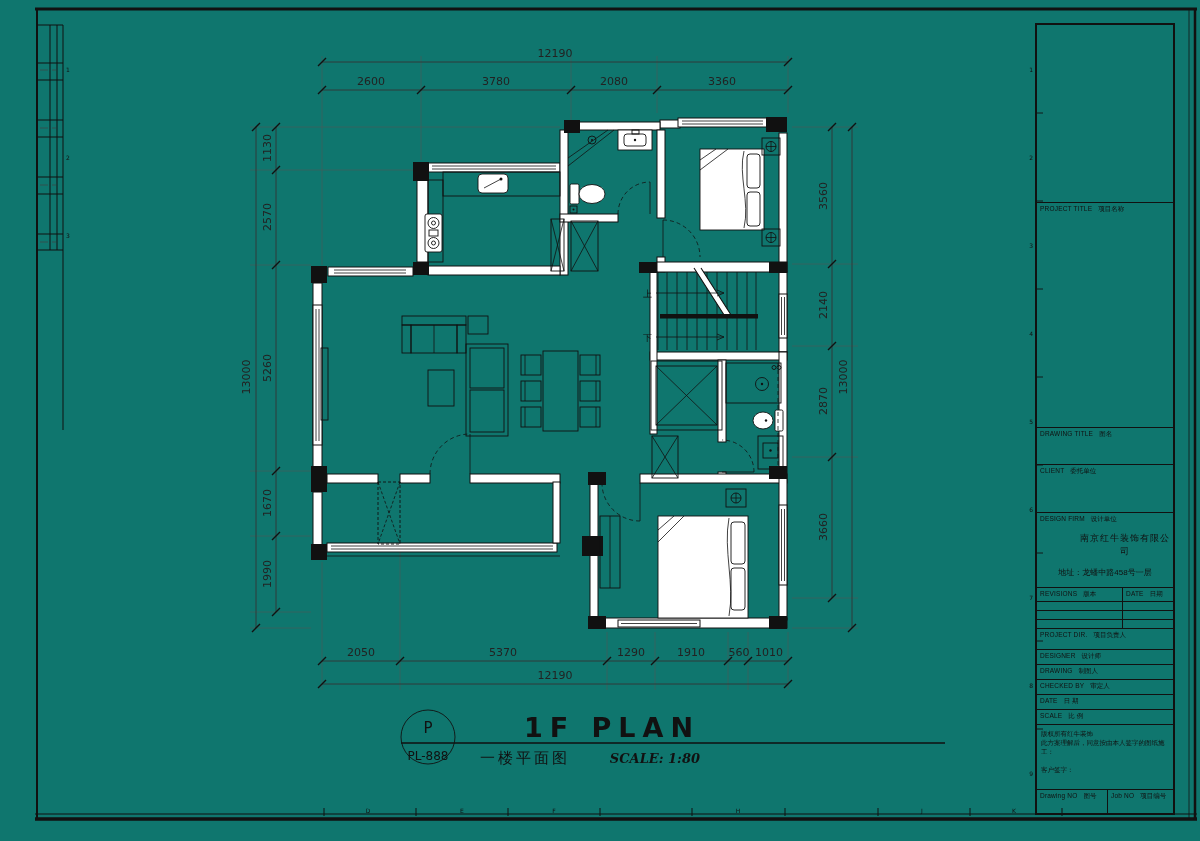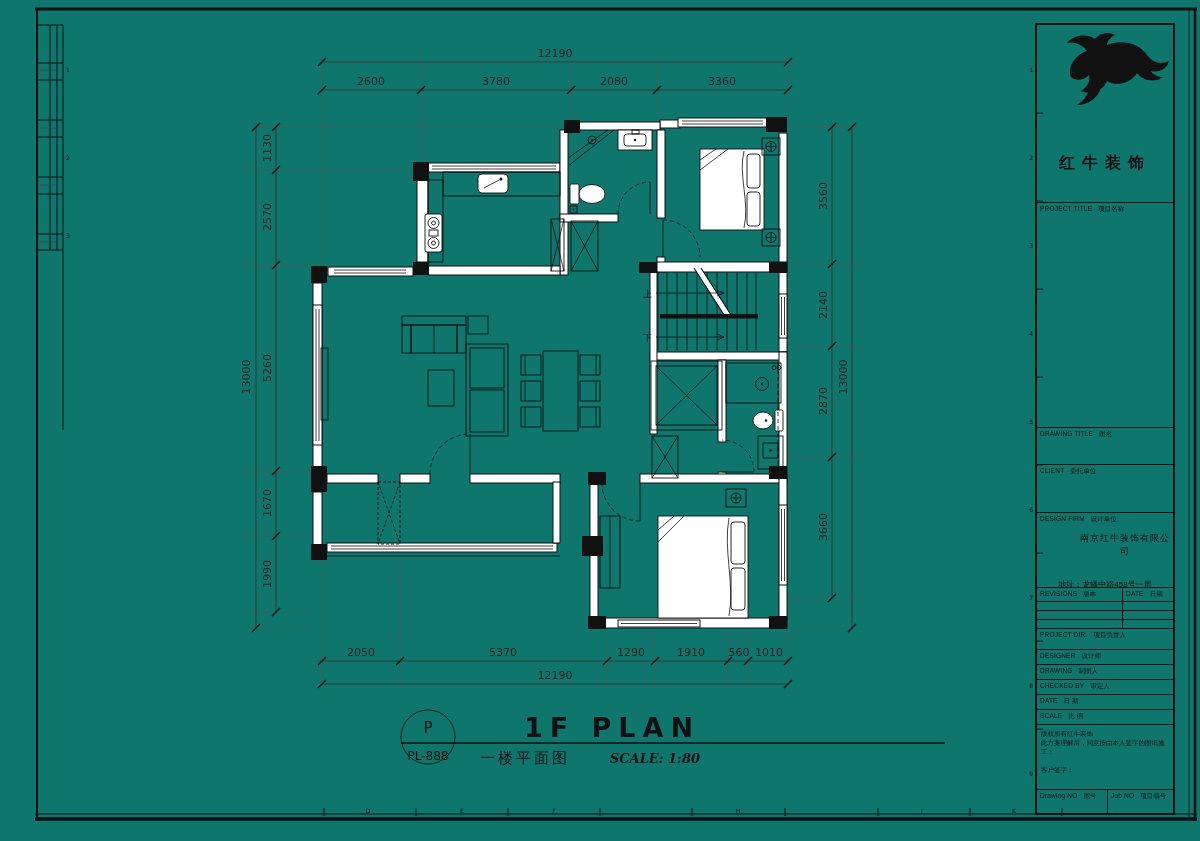--- a/index.html
+++ b/index.html
@@ -25,21 +25,21 @@
   .ttl-sc{font:italic 700 13px "DejaVu Serif",serif;fill:#111;}
   .ttl-p{font:15px "DejaVu Sans",sans-serif;fill:#111;}
   .ttl-no{font:12px "DejaVu Sans",sans-serif;fill:#111;}
   
   .tb{position:absolute;left:1035px;top:23px;width:140px;height:792px;border:2px solid #111;box-sizing:border-box;}
   .tb-row{position:absolute;left:0;width:100%;border-top:1px solid #111;box-sizing:border-box;}
   .tb-lbl{display:flex;gap:6px;padding:2px 3px 0 3px;align-items:baseline;}
   .tb-lbl .en{font-size:6.5px;color:#111;letter-spacing:0.2px;}
   .tb-lbl .cn{font-size:6.5px;color:#111;}
   .firm-name{font-size:9px;text-align:center;margin-top:8px;color:#111;letter-spacing:1px;margin-left:40px;}
-  .firm-addr{font-size:8px;text-align:center;margin-top:21px;color:#111;}
+  .firm-addr{font-size:8px;text-align:center;margin-top:9px;color:#111;}
   .logo-wrap{position:absolute;left:0;top:0;width:100%;height:177px;}
   .logo-name{position:absolute;left:0;top:128px;width:100%;text-align:center;font-size:16px;letter-spacing:7px;color:#111;font-weight:700;}
   .notes{padding:4px 4px;font-size:6.5px;color:#111;line-height:9px;}
   .notes .sig{margin-top:9px;}
   .split{position:absolute;top:0;bottom:0;border-left:1px solid #111;}
 </style>
 </head>
 <body>
 
 <div class="sheet">
@@ -431,27 +431,20 @@
     <line x1="401" y1="743" x2="945" y2="743" stroke="#111" stroke-width="1.4"></line>
     <text class="ttl-p" x="428" y="733" text-anchor="middle">P</text>
     <text class="ttl-no" x="428" y="760" text-anchor="middle">PL-888</text>
     <text class="ttl-en" x="700" y="737" text-anchor="end">1F PLAN</text>
     <text class="ttl-cn" x="480" y="763">一楼平面图</text>
     <text class="ttl-sc" x="700" y="763" text-anchor="end">SCALE: 1:80</text>
   </g>
 </svg>
 
   <div class="tb">
-    <div class="logo-wrap">
-      <svg width="140" height="125" viewBox="0 0 140 125">
-        <path fill="#111" d="M34,52 C30,42 38,30 50,26 C46,20 38,16 30,18 C36,10 50,8 58,14 C62,8 72,6 78,10 C74,12 70,16 70,20 C84,14 102,18 110,30 C116,38 124,40 132,36 C130,44 122,48 114,46 C116,50 122,52 126,52 C118,58 106,56 100,48 C94,58 80,62 70,56 C66,66 54,70 44,66 C50,62 54,56 52,50 C46,56 38,56 34,52 Z"></path>
-        <path fill="#111" d="M52,50 C56,62 50,74 40,80 C52,80 62,72 64,62 C60,58 56,54 52,50 Z"></path>
-      </svg>
-      <div class="logo-name">红牛装饰</div>
-    </div>
 
     <div class="tb-row" style="top:177px;height:225px;">
       <div class="tb-lbl">
           <span class="en">PROJECT TITLE</span>
           <span class="cn">项目名称</span>
         </div>
     </div>
     <div class="tb-row" style="top:402px;height:37px;">
       <div class="tb-lbl">
           <span class="en">DRAWING TITLE</span>

